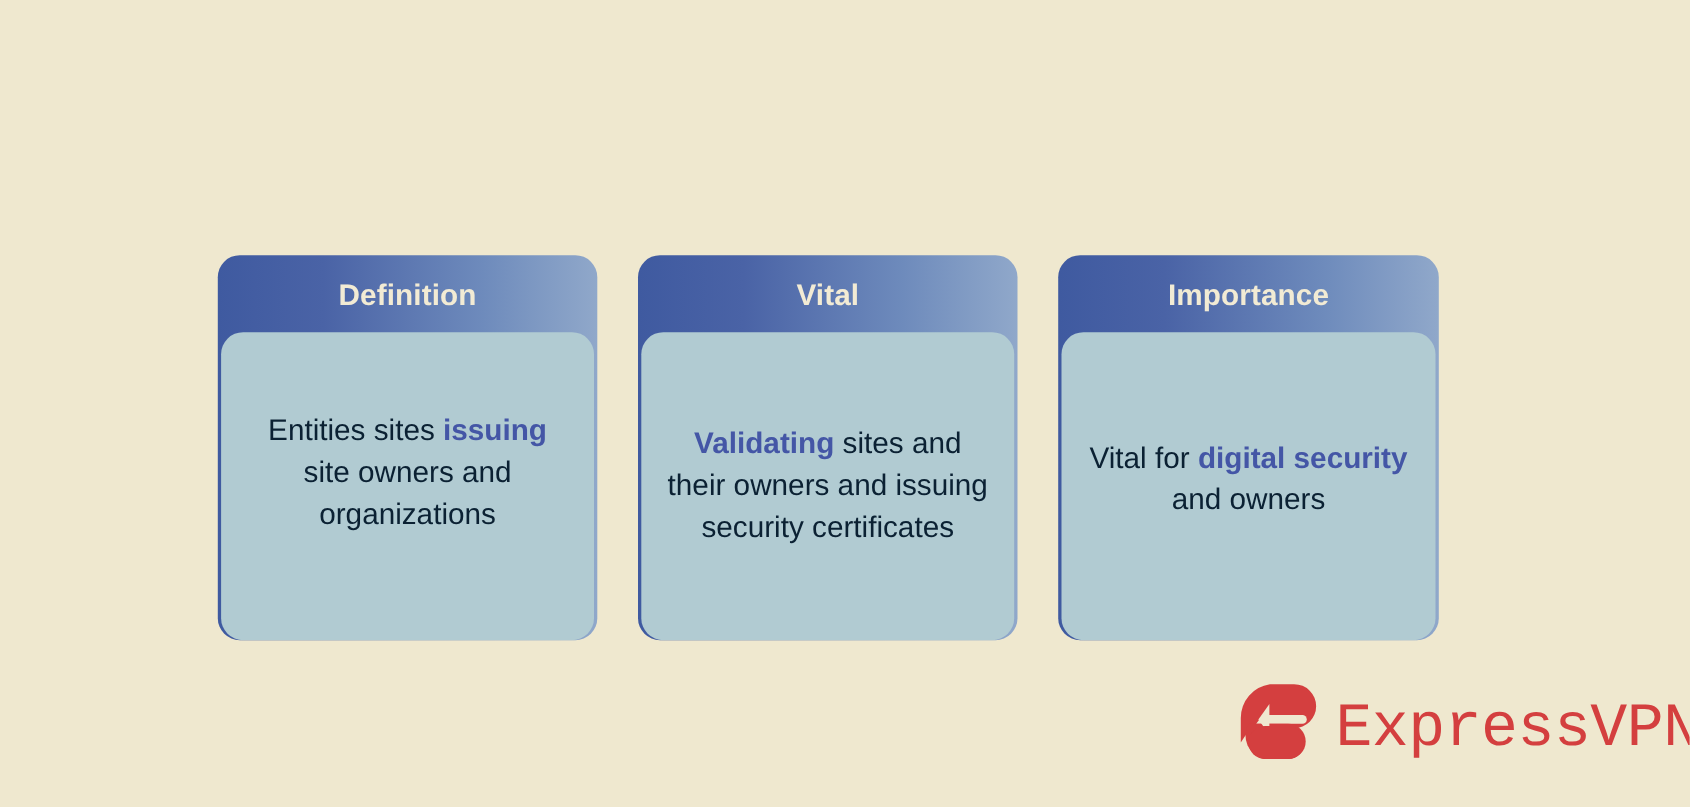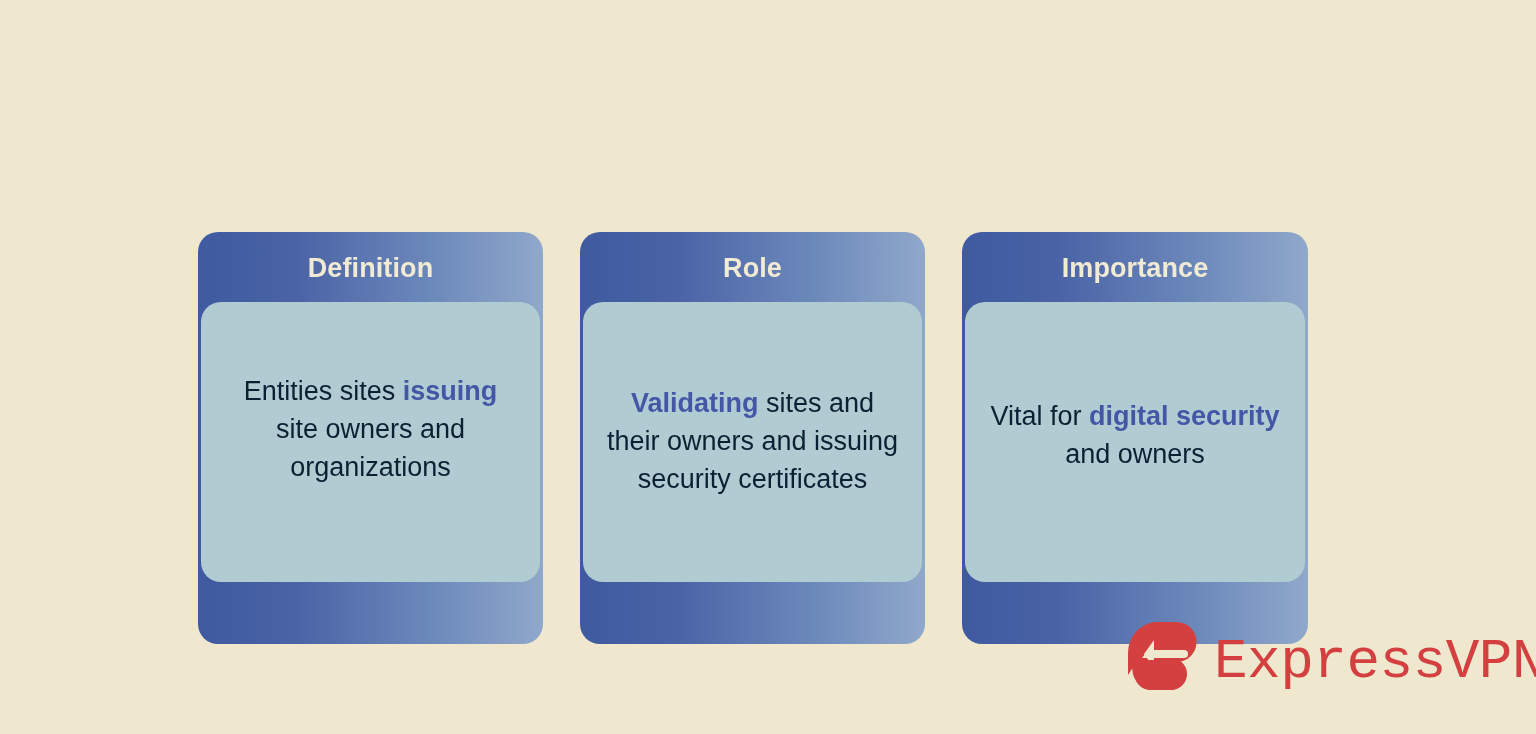--- a/index.html
+++ b/index.html
@@ -44,21 +44,21 @@
     top: 232px;
     width: 1110px;
     height: 350px;
     display: flex;
     justify-content: space-between;
     align-items: flex-start;
   }
 
   .card {
     position: relative;
-    height: 412px;
+    height: 350px;
     border-radius: 20px;
     background: linear-gradient(90deg, #3F5AA0 0%, #4A63A6 28%, #6E8BBC 70%, #90A8CA 100%);
     box-sizing: border-box;
     overflow: hidden;
   }
   .card-1 { width: 345px; }
   .card-2 { width: 345px; }
   .card-3 { width: 346px; padding-left: 9px; }
 
   .card-header {
@@ -149,21 +149,21 @@
       <div class="card-header">
         <span class="card-header-label">Definition</span>
       </div>
       <div class="card-body">
         <div class="card-body-text"><span>Entities sites </span><span class="hl">issuing</span><span> site owners and organizations</span></div>
       </div>
     </div>
 
     <div class="card card-2">
       <div class="card-header">
-        <span class="card-header-label">Role</span>
+        <span class="card-header-label">Vital</span>
       </div>
       <div class="card-body">
         <div class="card-body-text"><span class="hl">Validating</span><span> sites and their owners and issuing security certificates</span></div>
       </div>
     </div>
 
     <div class="card card-3">
       <div class="card-header">
         <span class="card-header-label">Importance</span>
       </div>

